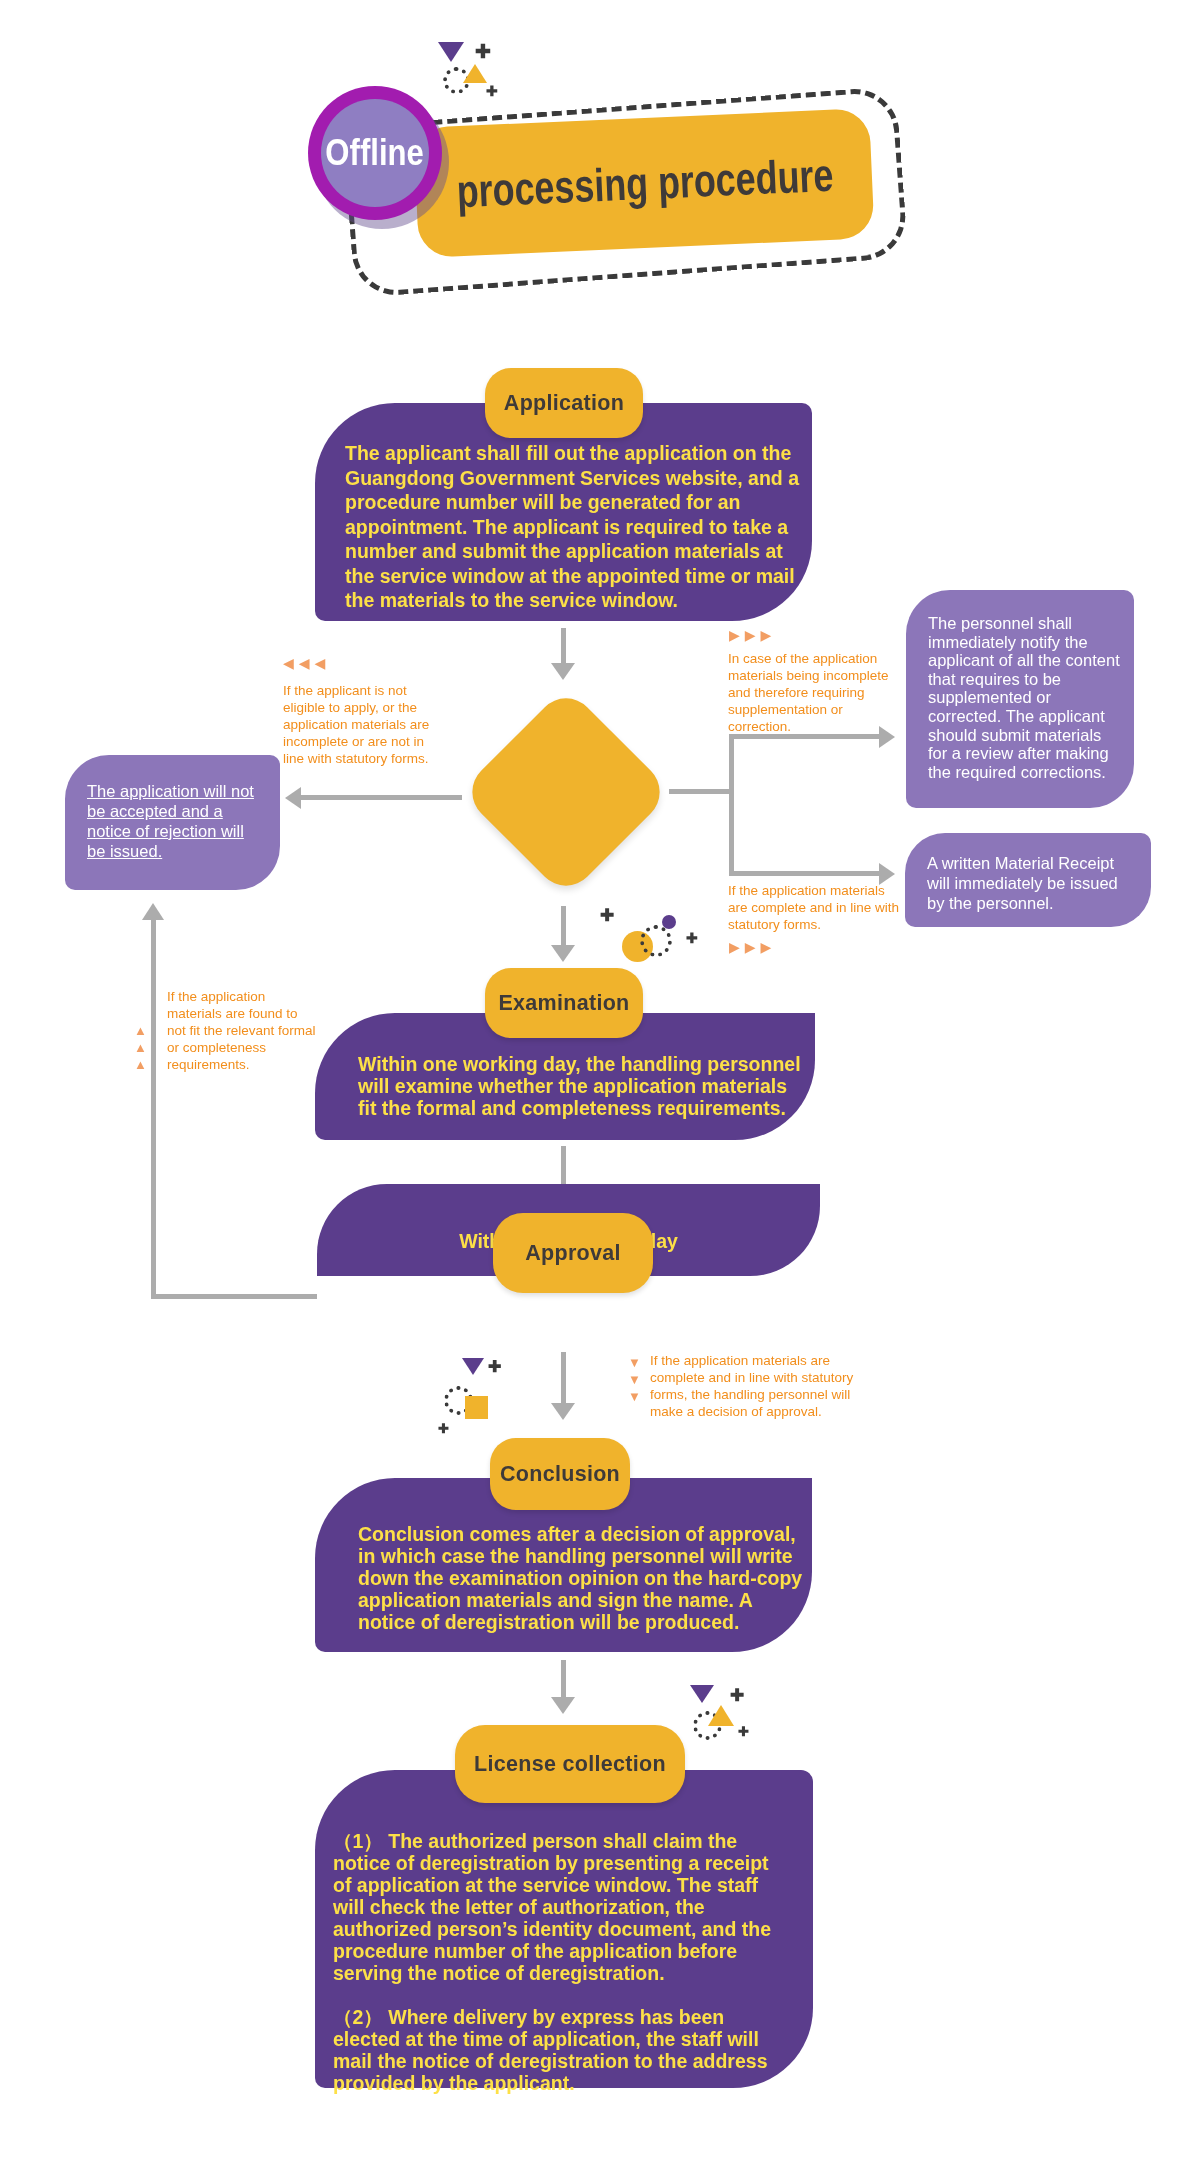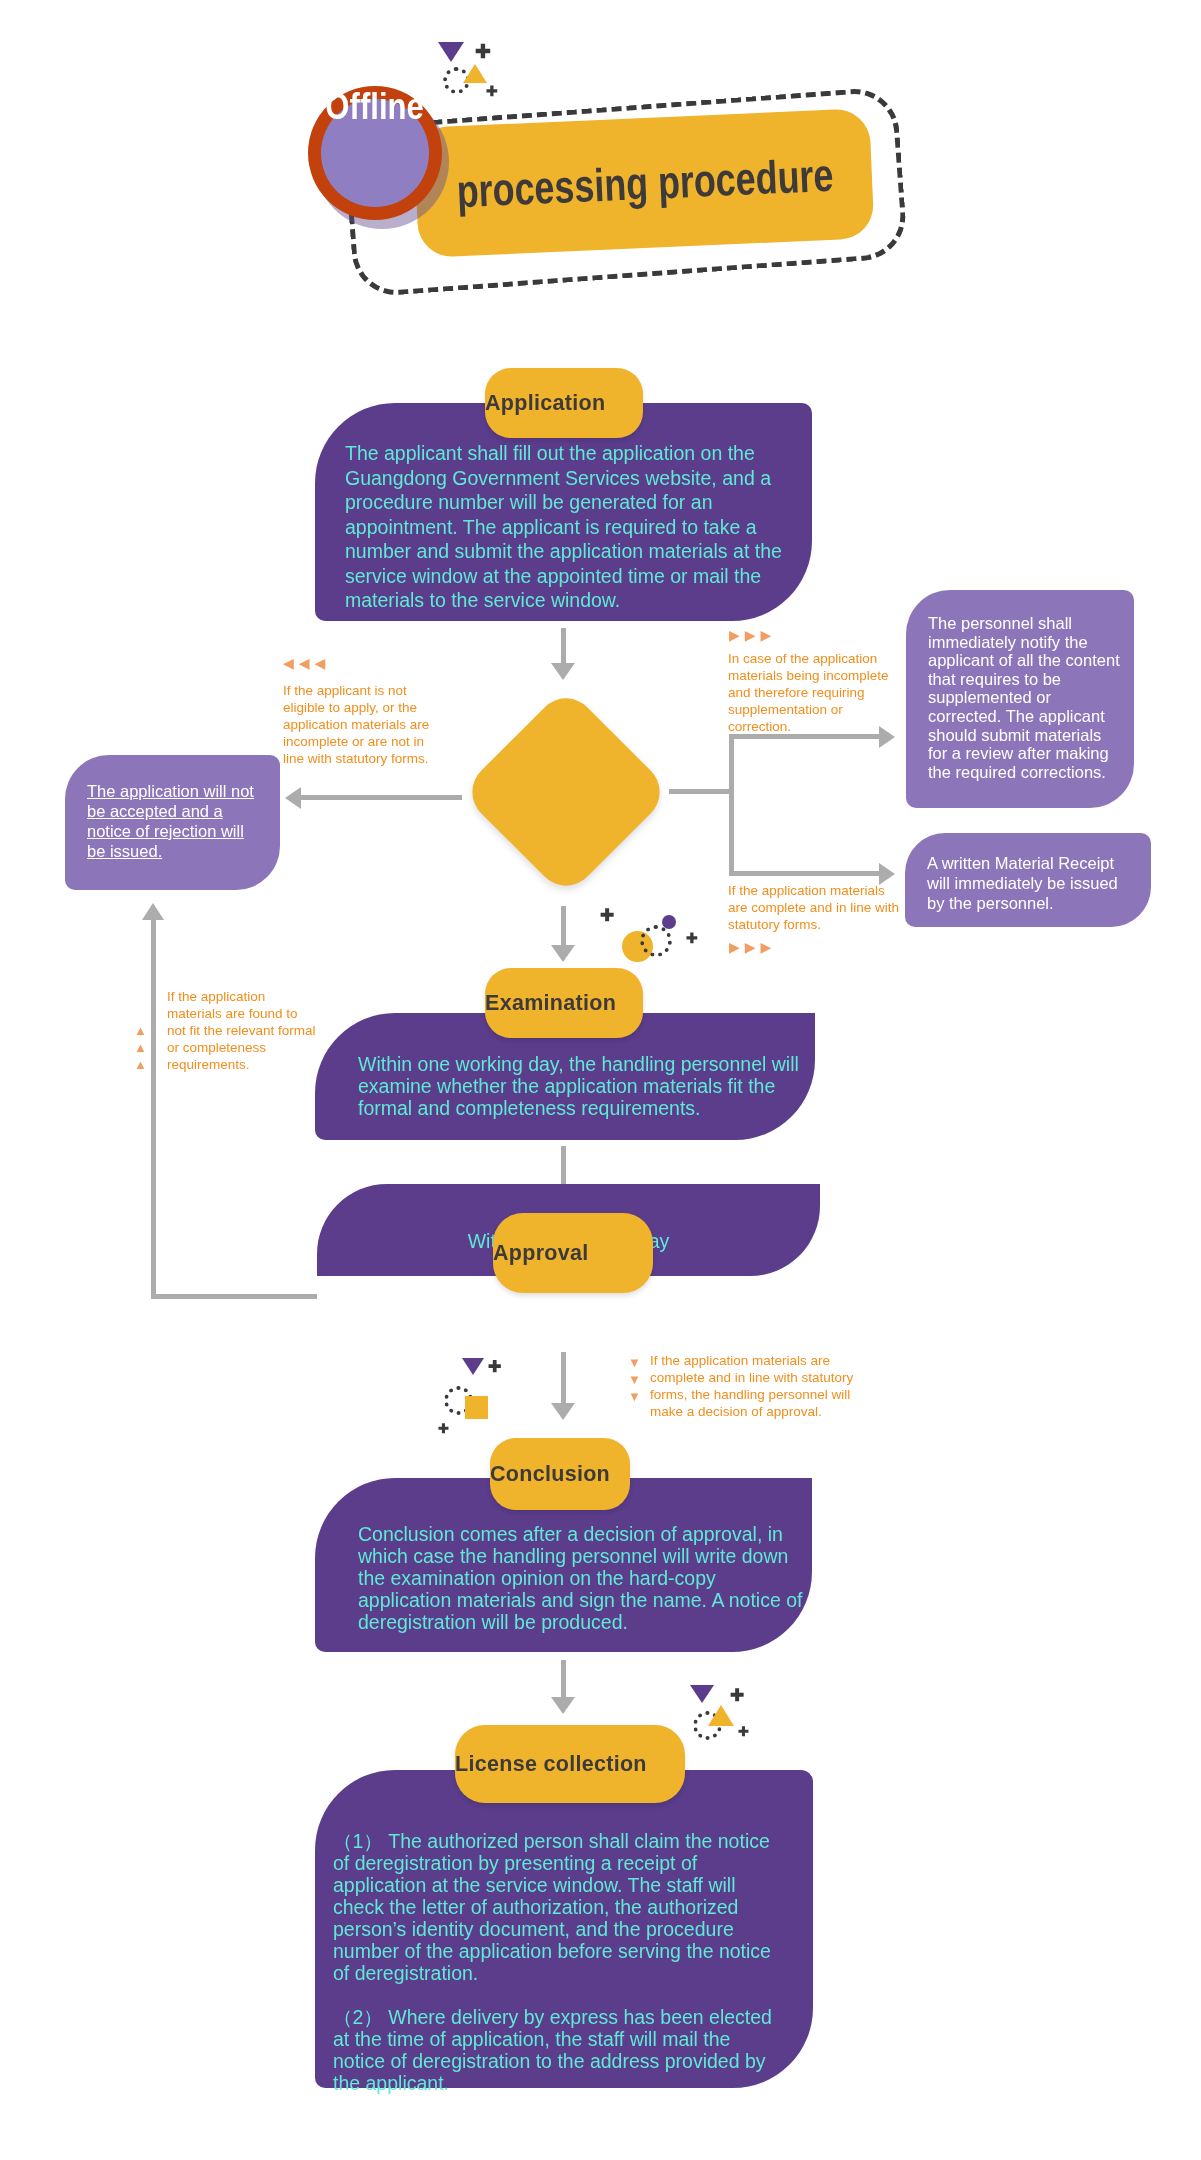--- a/index.html
+++ b/index.html
@@ -17,42 +17,42 @@
           font-family:"Liberation Sans", sans-serif;}
 
   
   .banner-dash{position:absolute;left:348px;top:106px;width:545px;height:162px;
     border:5px dashed var(--deco);border-radius:45px;transform:rotate(-4.2deg);z-index:2;}
   .banner{position:absolute;left:416px;top:118px;width:456px;height:130px;background:var(--yellow);
     border-radius:34px;transform:rotate(-2.5deg);z-index:1;display:flex;align-items:center;}
   .banner span{display:inline-block;transform:scaleX(0.78);transform-origin:left center;
     font-size:46px;font-weight:bold;color:var(--ink);letter-spacing:0px;padding-left:52px;white-space:nowrap;}
   .badge{position:absolute;left:308px;top:86px;width:134px;height:134px;border-radius:50%;
-    background:#c2410c;z-index:4;box-shadow:7px 9px 0 rgba(99,78,141,0.45);
-    display:flex;align-items:flex-start;justify-content:center;}
+    background:#a21caf;z-index:4;box-shadow:7px 9px 0 rgba(99,78,141,0.45);
+    display:flex;align-items:center;justify-content:center;}
   .badge .inner{position:absolute;left:13px;top:13px;right:13px;bottom:13px;border-radius:50%;background:#8F7EC2;}
   .badge span{position:relative;z-index:1;color:#fff;font-size:37px;font-weight:bold;
     display:inline-block;transform:scaleX(0.84);}
 
   
   .deco-group{position:absolute;z-index:2;}
   .plus{position:absolute;color:var(--deco);font-weight:bold;line-height:1;}
   .dotc{position:absolute;border:4px dotted var(--deco);border-radius:50%;box-sizing:border-box;}
   .tri-p{position:absolute;width:0;height:0;}
   .ycirc{position:absolute;border-radius:50%;background:var(--yellow);}
   .ysq{position:absolute;background:var(--yellow);}
   .pdot{position:absolute;border-radius:50%;background:var(--purple);}
 
   
   .lbl{position:absolute;background:var(--yellow);border-radius:26px;display:flex;align-items:center;
-    justify-content:flex-start;z-index:3;box-shadow:0 3px 5px rgba(0,0,0,0.12);}
+    justify-content:center;z-index:3;box-shadow:0 3px 5px rgba(0,0,0,0.12);}
   .lbl span{font-weight:bold;color:var(--ink);font-size:21.5px;letter-spacing:0.3px;}
 
   
-  .pbox{position:absolute;background:var(--purple);z-index:1;color:#5eead4;box-sizing:border-box;}
+  .pbox{position:absolute;background:var(--purple);z-index:1;color:#fde047;box-sizing:border-box;font-weight:bold;}
   .pbox p{margin:0;font-size:19.5px;}
   .sbox{position:absolute;background:var(--lpurple);z-index:1;color:#fff;box-sizing:border-box;
     border-radius:44px 10px 44px 10px;}
   .sbox p{margin:0;font-size:16.5px;line-height:20px;}
 
   
   .diamond{position:absolute;left:491px;top:717px;width:150px;height:150px;background:var(--yellow);
     border-radius:30px;transform:rotate(45deg);z-index:1;box-shadow:3px 3px 7px rgba(0,0,0,0.12);}
   .diamond-text{position:absolute;left:446px;top:758px;width:240px;text-align:center;z-index:2;}
   .diamond-text .t1{display:block;font-size:24px;font-weight:bold;color:var(--ink);}

